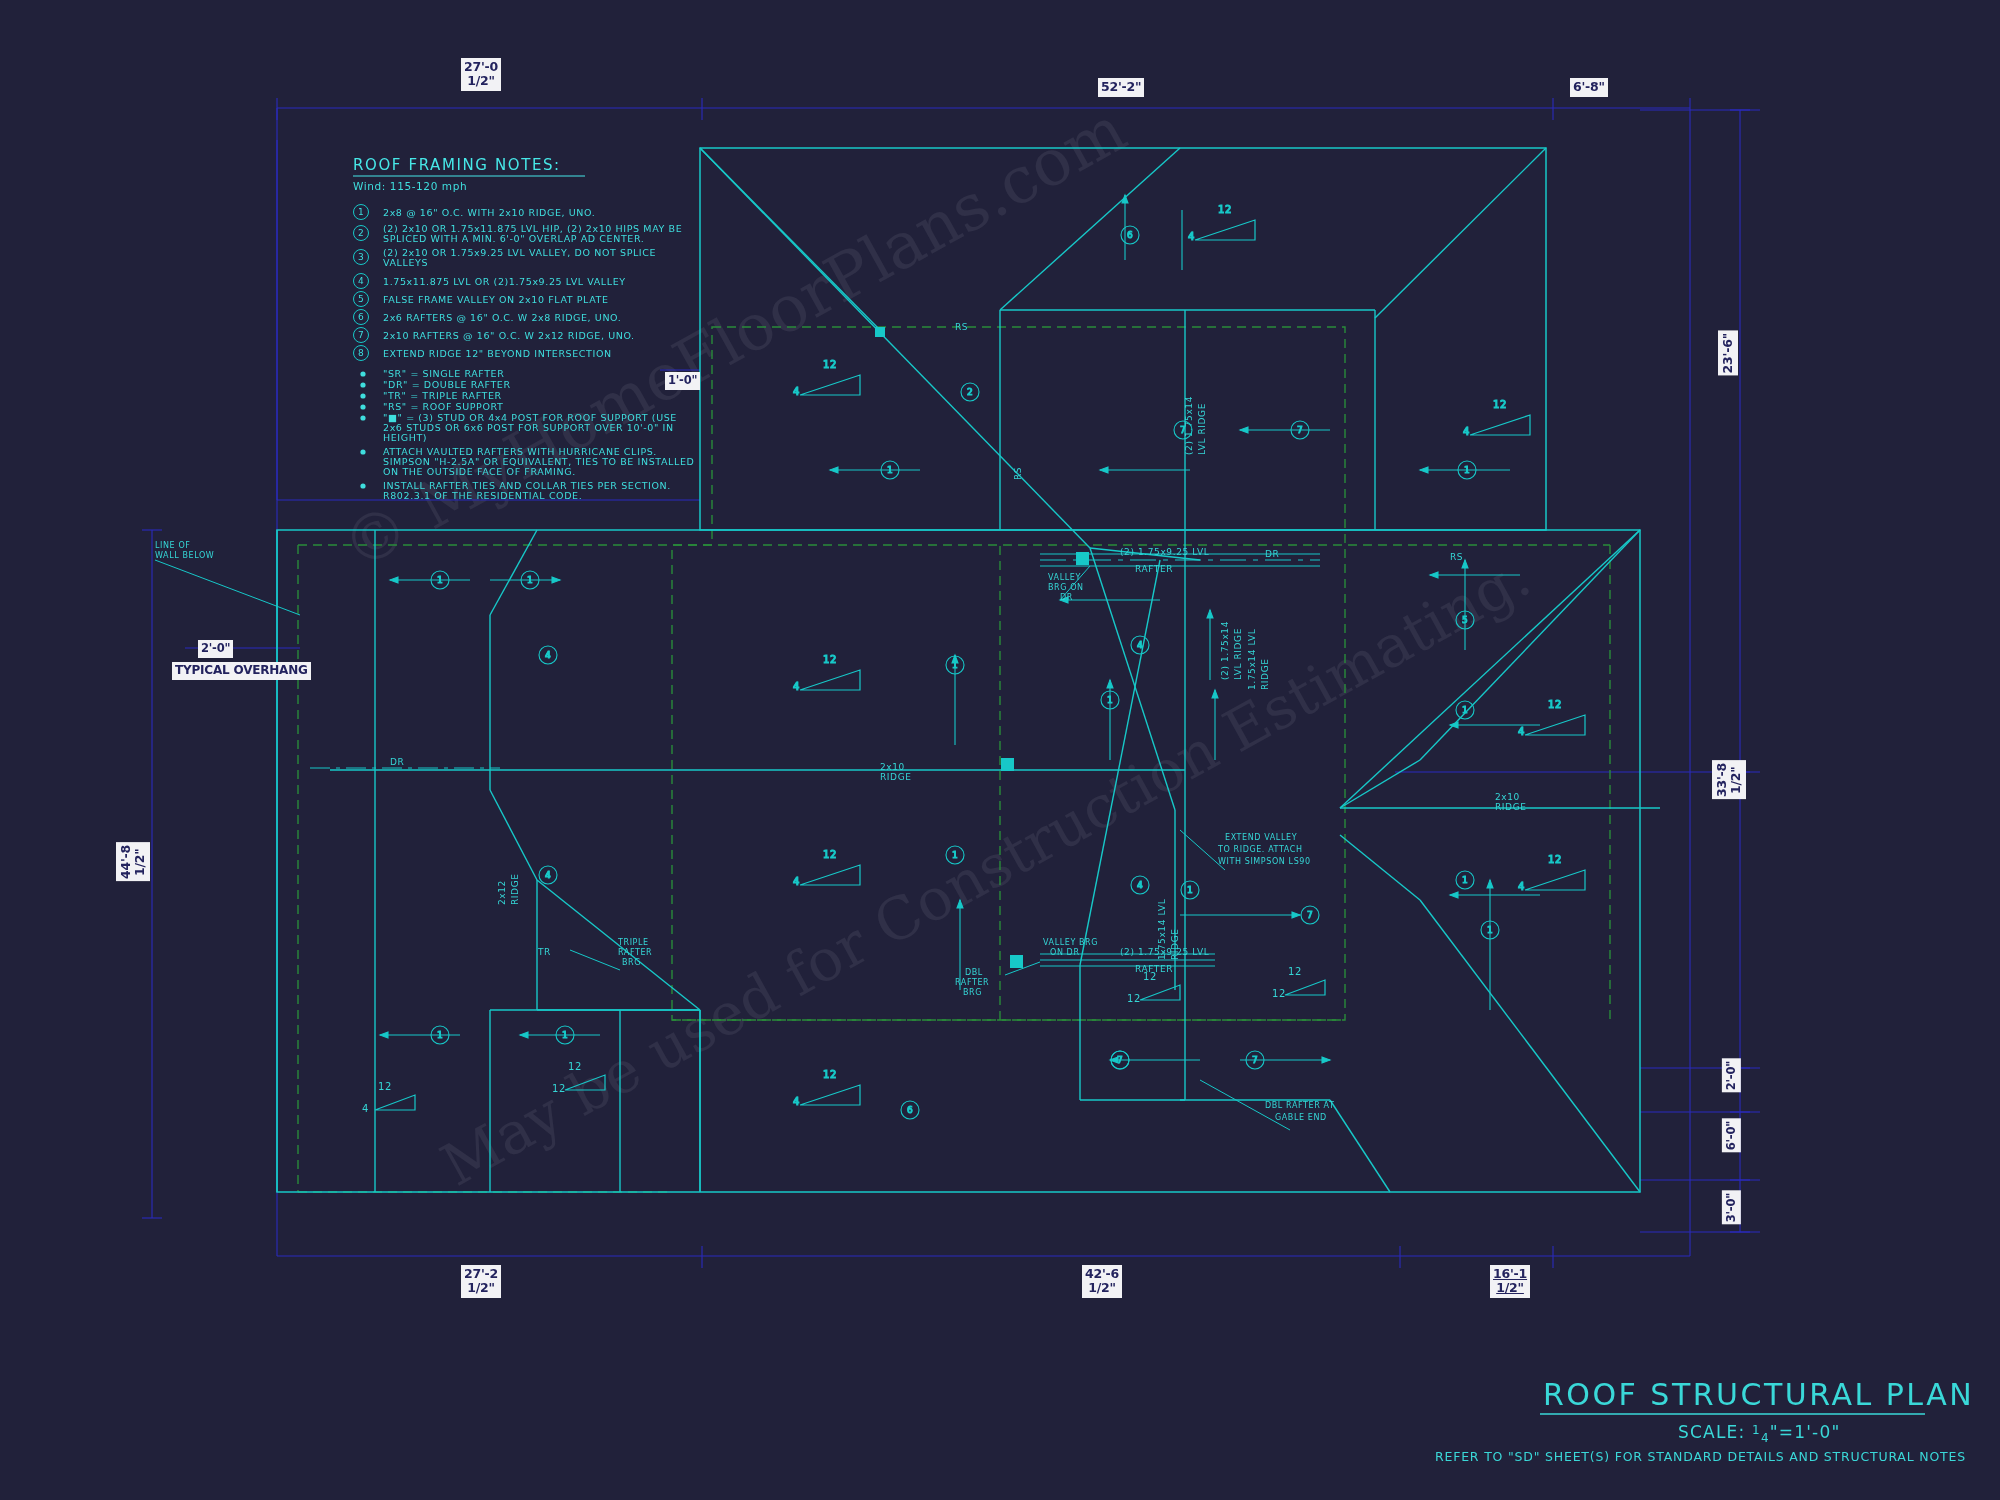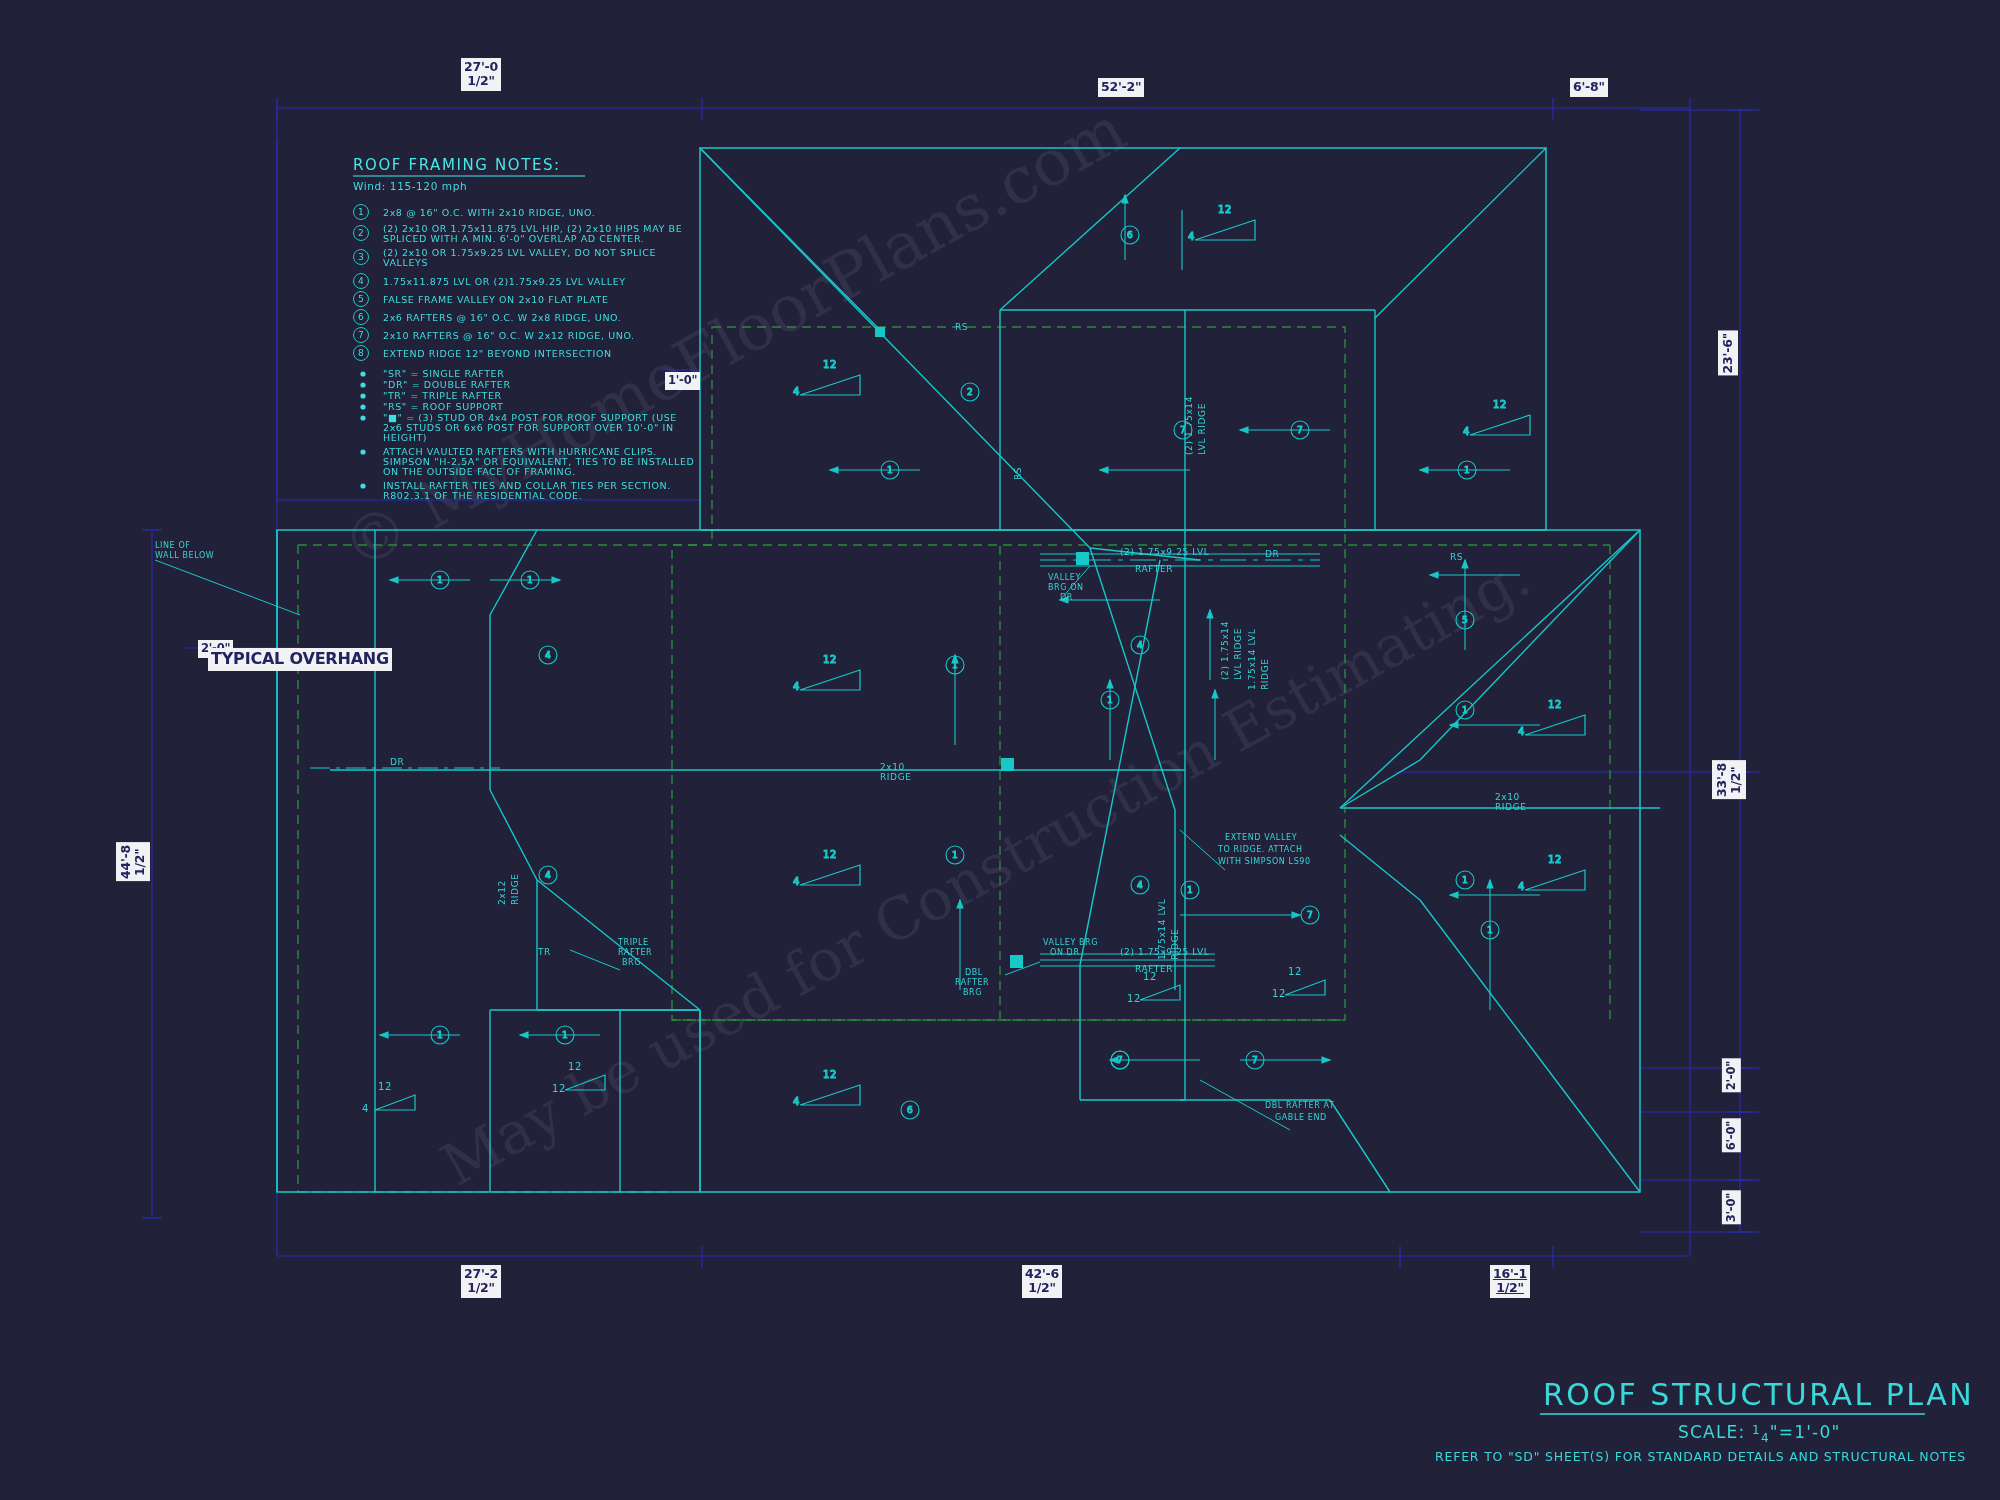--- a/index.html
+++ b/index.html
@@ -521,32 +521,32 @@
     <text class="t-ref" x="1435" y="1461">REFER TO "SD" SHEET(S) FOR STANDARD DETAILS AND STRUCTURAL NOTES</text>
   </svg>
 
   <div class="dimbox" style="left:461px; top:58px;text-align:center;">27'-0
 1/2"</div>
   <div class="dimbox" style="left:1098px; top:78px;">52'-2"</div>
   <div class="dimbox" style="left:1570px; top:78px;">6'-8"</div>
 
   <div class="dimbox" style="left:461px; top:1265px;">27'-2
 1/2"</div>
-  <div class="dimbox" style="left:1022px; top:1265px;">42'-6
+  <div class="dimbox" style="left:1082px; top:1265px;">42'-6
 1/2"</div>
   <div class="dimbox" style="left:1490px; top:1265px;text-decoration:underline;">16'-1
 1/2"</div>
 
   <div class="dimbox vert" style="left:116px; top:842px;">44'-8
 1/2"</div>
 
   <div class="dimbox vert" style="left:1718px; top:330px;">23'-6"</div>
   <div class="dimbox vert" style="left:1712px; top:760px;">33'-8
 1/2"</div>
   <div class="dimbox vert small" style="left:1722px; top:1058px;">2'-0"</div>
   <div class="dimbox vert small" style="left:1722px; top:1118px;">6'-0"</div>
   <div class="dimbox vert small" style="left:1722px; top:1190px;">3'-0"</div>
 
   <div class="dimbox small" style="left:665px; top:372px;">1'-0"</div>
   <div class="dimbox small" style="left:198px; top:640px;">2'-0"</div>
-  <div class="dimbox small" style="left:172px; top:648px; font-size:16px;margin-left:36px;">TYPICAL OVERHANG</div>
+  <div class="dimbox small" style="left:172px; top:662px; font-size:12px;">TYPICAL OVERHANG</div>
 
 </div>
 
 </body></html>

